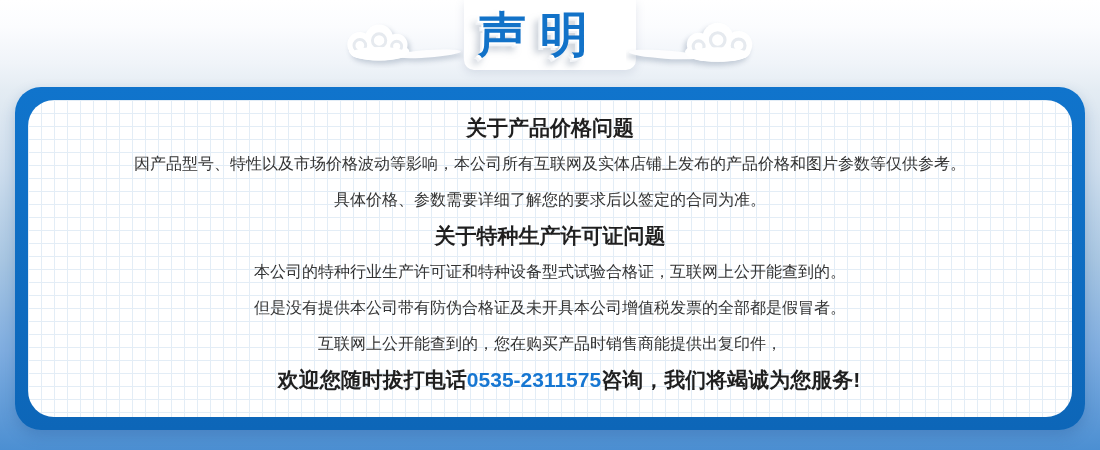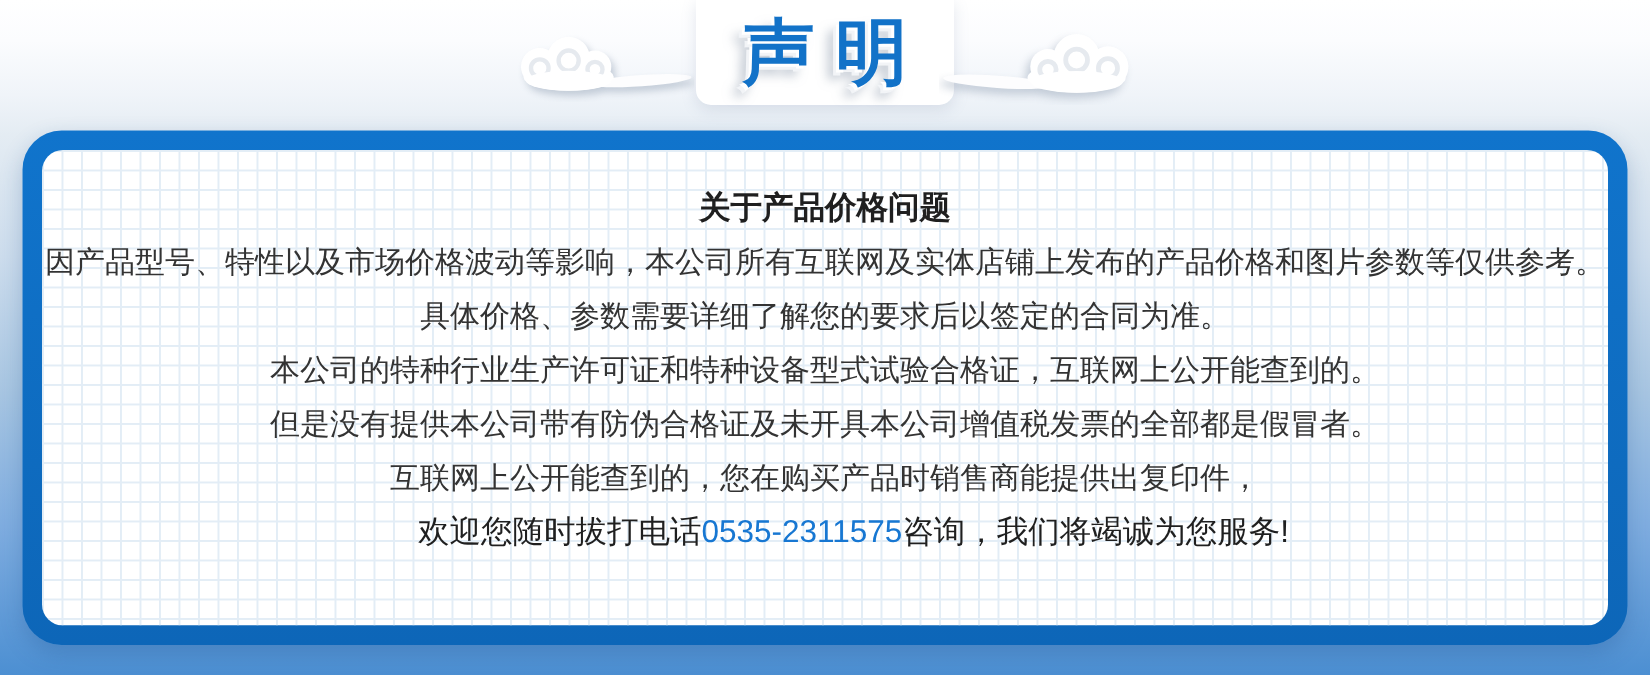--- a/index.html
+++ b/index.html
@@ -15,21 +15,21 @@
   .page { position: absolute; inset: 0; }
 
   
   .header { position: absolute; left: 0; top: 0; width: 1100px; height: 87px; }
   .title-box {
     position: absolute; left: 464px; top: 0;
     width: 172px; height: 70px;
     background: #ffffff;
     border-radius: 0 0 10px 10px;
     box-shadow: 0 3px 10px rgba(110, 130, 160, 0.18);
-    display: flex; align-items: center; justify-content: center;
+    display: flex; align-items: center; 
   }
   .title {
     font-size: 48px; font-weight: bold;
     color: #1272c8;
     letter-spacing: 14px; padding-left: 14px;
     text-shadow: -2px 2px 0 #ffffff, -4px 4px 0 #f2f4f7, -7px 7px 7px rgba(125,140,160,0.55);
   }
   .cloud { position: absolute; }
   .cloud-left   { left: 337px; top: 22px; width: 126px; height: 46px; }
   .cloud-right  { left: 626px; top: 20px; width: 138px; height: 50px; transform: scaleX(-1); }
@@ -37,37 +37,37 @@
 
   
   .card {
     position: absolute; left: 15px; top: 87px; right: 15px; height: 343px;
     border-radius: 26px;
     background: linear-gradient(180deg, #1074cc 0%, #0d66b8 100%);
     box-shadow: 0 6px 14px rgba(30, 80, 140, 0.25);
   }
   .panel {
     position: absolute; inset: 13px;
-    border-radius: 14px;
+    border-radius: 26px;
     background-color: #ffffff;
     background-image:
       linear-gradient(#e3edf6 1px, transparent 1px),
       linear-gradient(90deg, #e3edf6 1px, transparent 1px);
     background-size: 13px 13px;
-    padding-top: 21px;
+    padding-top: 10px;
     box-sizing: border-box;
   }
   .row {
     height: 36px; line-height: 36px;
     text-align: center;
-    font-size: 20px; color: #333333;
+    font-size: 16px; color: #333333;
     white-space: nowrap;
   }
   .row.heading { font-size: 21px; font-weight: bold; color: #1f1f1f; }
-  .row.footer-line { font-size: 21px; font-weight: normal; color: #1f1f1f; margin-left: 38px; }
+  .row.footer-line { font-size: 21px; font-weight: bold; color: #1f1f1f; margin-left: 38px; }
   .phone { color: #1777d2; }
 
   
   .cloud-shape { filter: drop-shadow(3px 4px 3px rgba(140, 155, 175, 0.45)); }
 </style>
 </head>
 <body>
 
 <svg width="0" height="0" style="position:absolute" aria-hidden="true">
   <defs>
@@ -105,20 +105,21 @@
     </svg>
   </div>
 
   <div class="card">
     <div class="panel">
 
       <div class="row heading">关于产品价格问题</div>
       <div class="row">因产品型号、特性以及市场价格波动等影响，本公司所有互联网及实体店铺上发布的产品价格和图片参数等仅供参考。</div>
       <div class="row">具体价格、参数需要详细了解您的要求后以签定的合同为准。</div>
 
+      <div class="row heading">关于特种生产许可证问题</div>
       <div class="row">本公司的特种行业生产许可证和特种设备型式试验合格证，互联网上公开能查到的。</div>
       <div class="row">但是没有提供本公司带有防伪合格证及未开具本公司增值税发票的全部都是假冒者。</div>
       <div class="row">互联网上公开能查到的，您在购买产品时销售商能提供出复印件，</div>
 
       <div class="row footer-line"><span>欢迎您随时拔打电话</span><span class="phone">0535-2311575</span><span>咨询，我们将竭诚为您服务!</span></div>
 
       <svg class="cloud cloud-bottom" viewBox="0 0 150 55">
         <use href="#cloud-shape"></use>
       </svg>
     </div>

